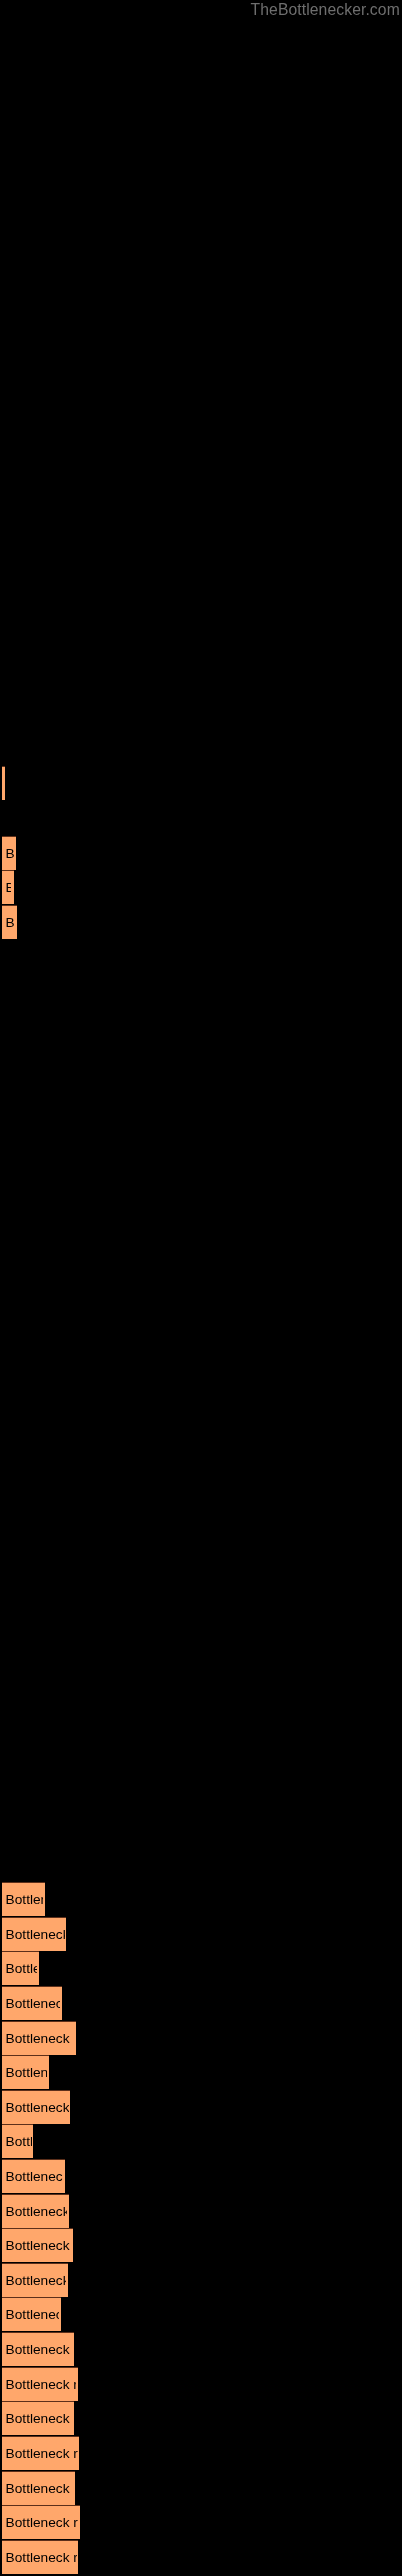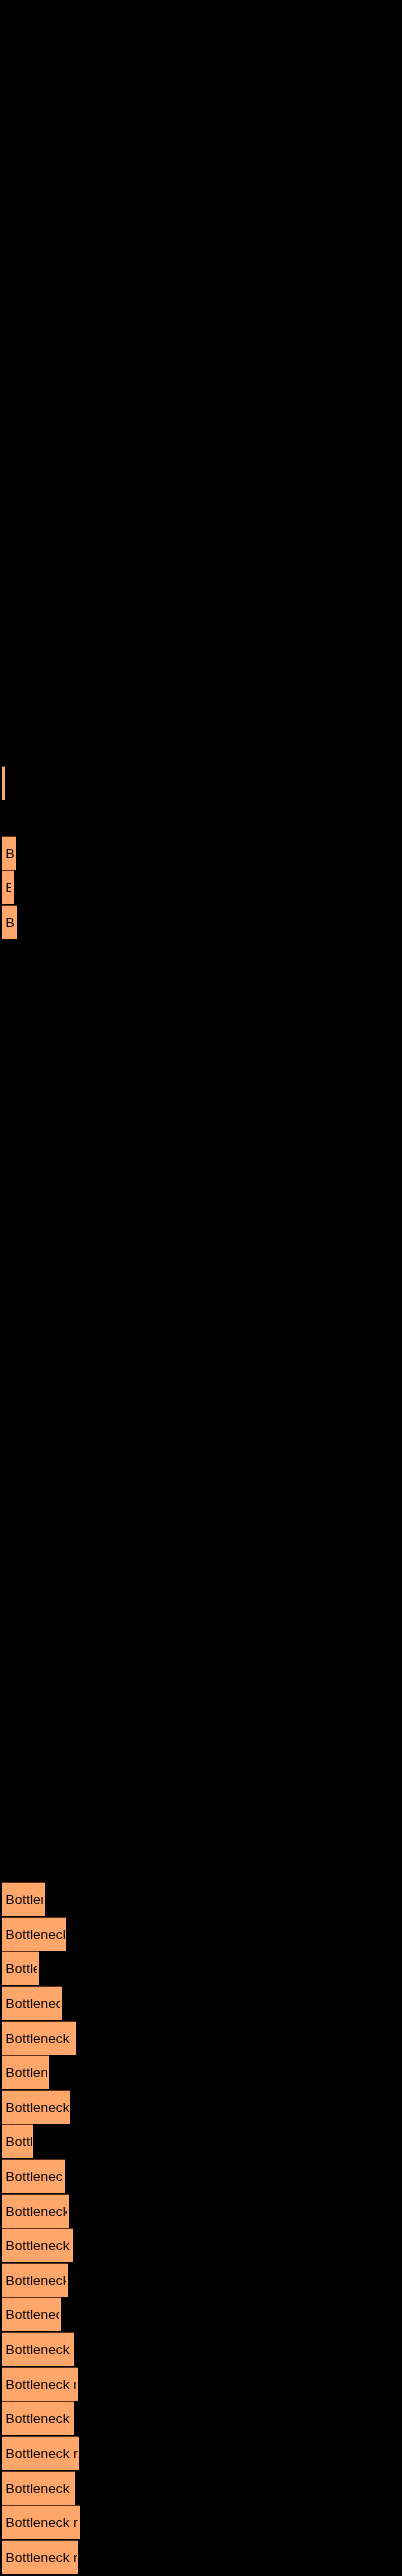--- a/index.html
+++ b/index.html
@@ -72,20 +72,23 @@
     white-space: nowrap;
     overflow: hidden;
     pointer-events: none;
   }
 </style>
 </head>
 <body>
 
 <div id="page-root">
 
+  <div class="site-header">
+    <div class="site-title">TheBottlenecker.com</div>
+  </div>
 
   <div class="chart-area" id="chart-area">
       <div class="bar-row" style="top: 766px;">
         <div class="bar" style="width: 2.4px;"></div>
         <div class="bar-label" style="width: 0px;">Bottleneck result</div>
       </div>
       <div class="bar-row" style="top: 836px;">
         <div class="bar" style="width: 13.7px;"></div>
         <div class="bar-label" style="width: 8px;">Bottleneck result</div>
       </div>

